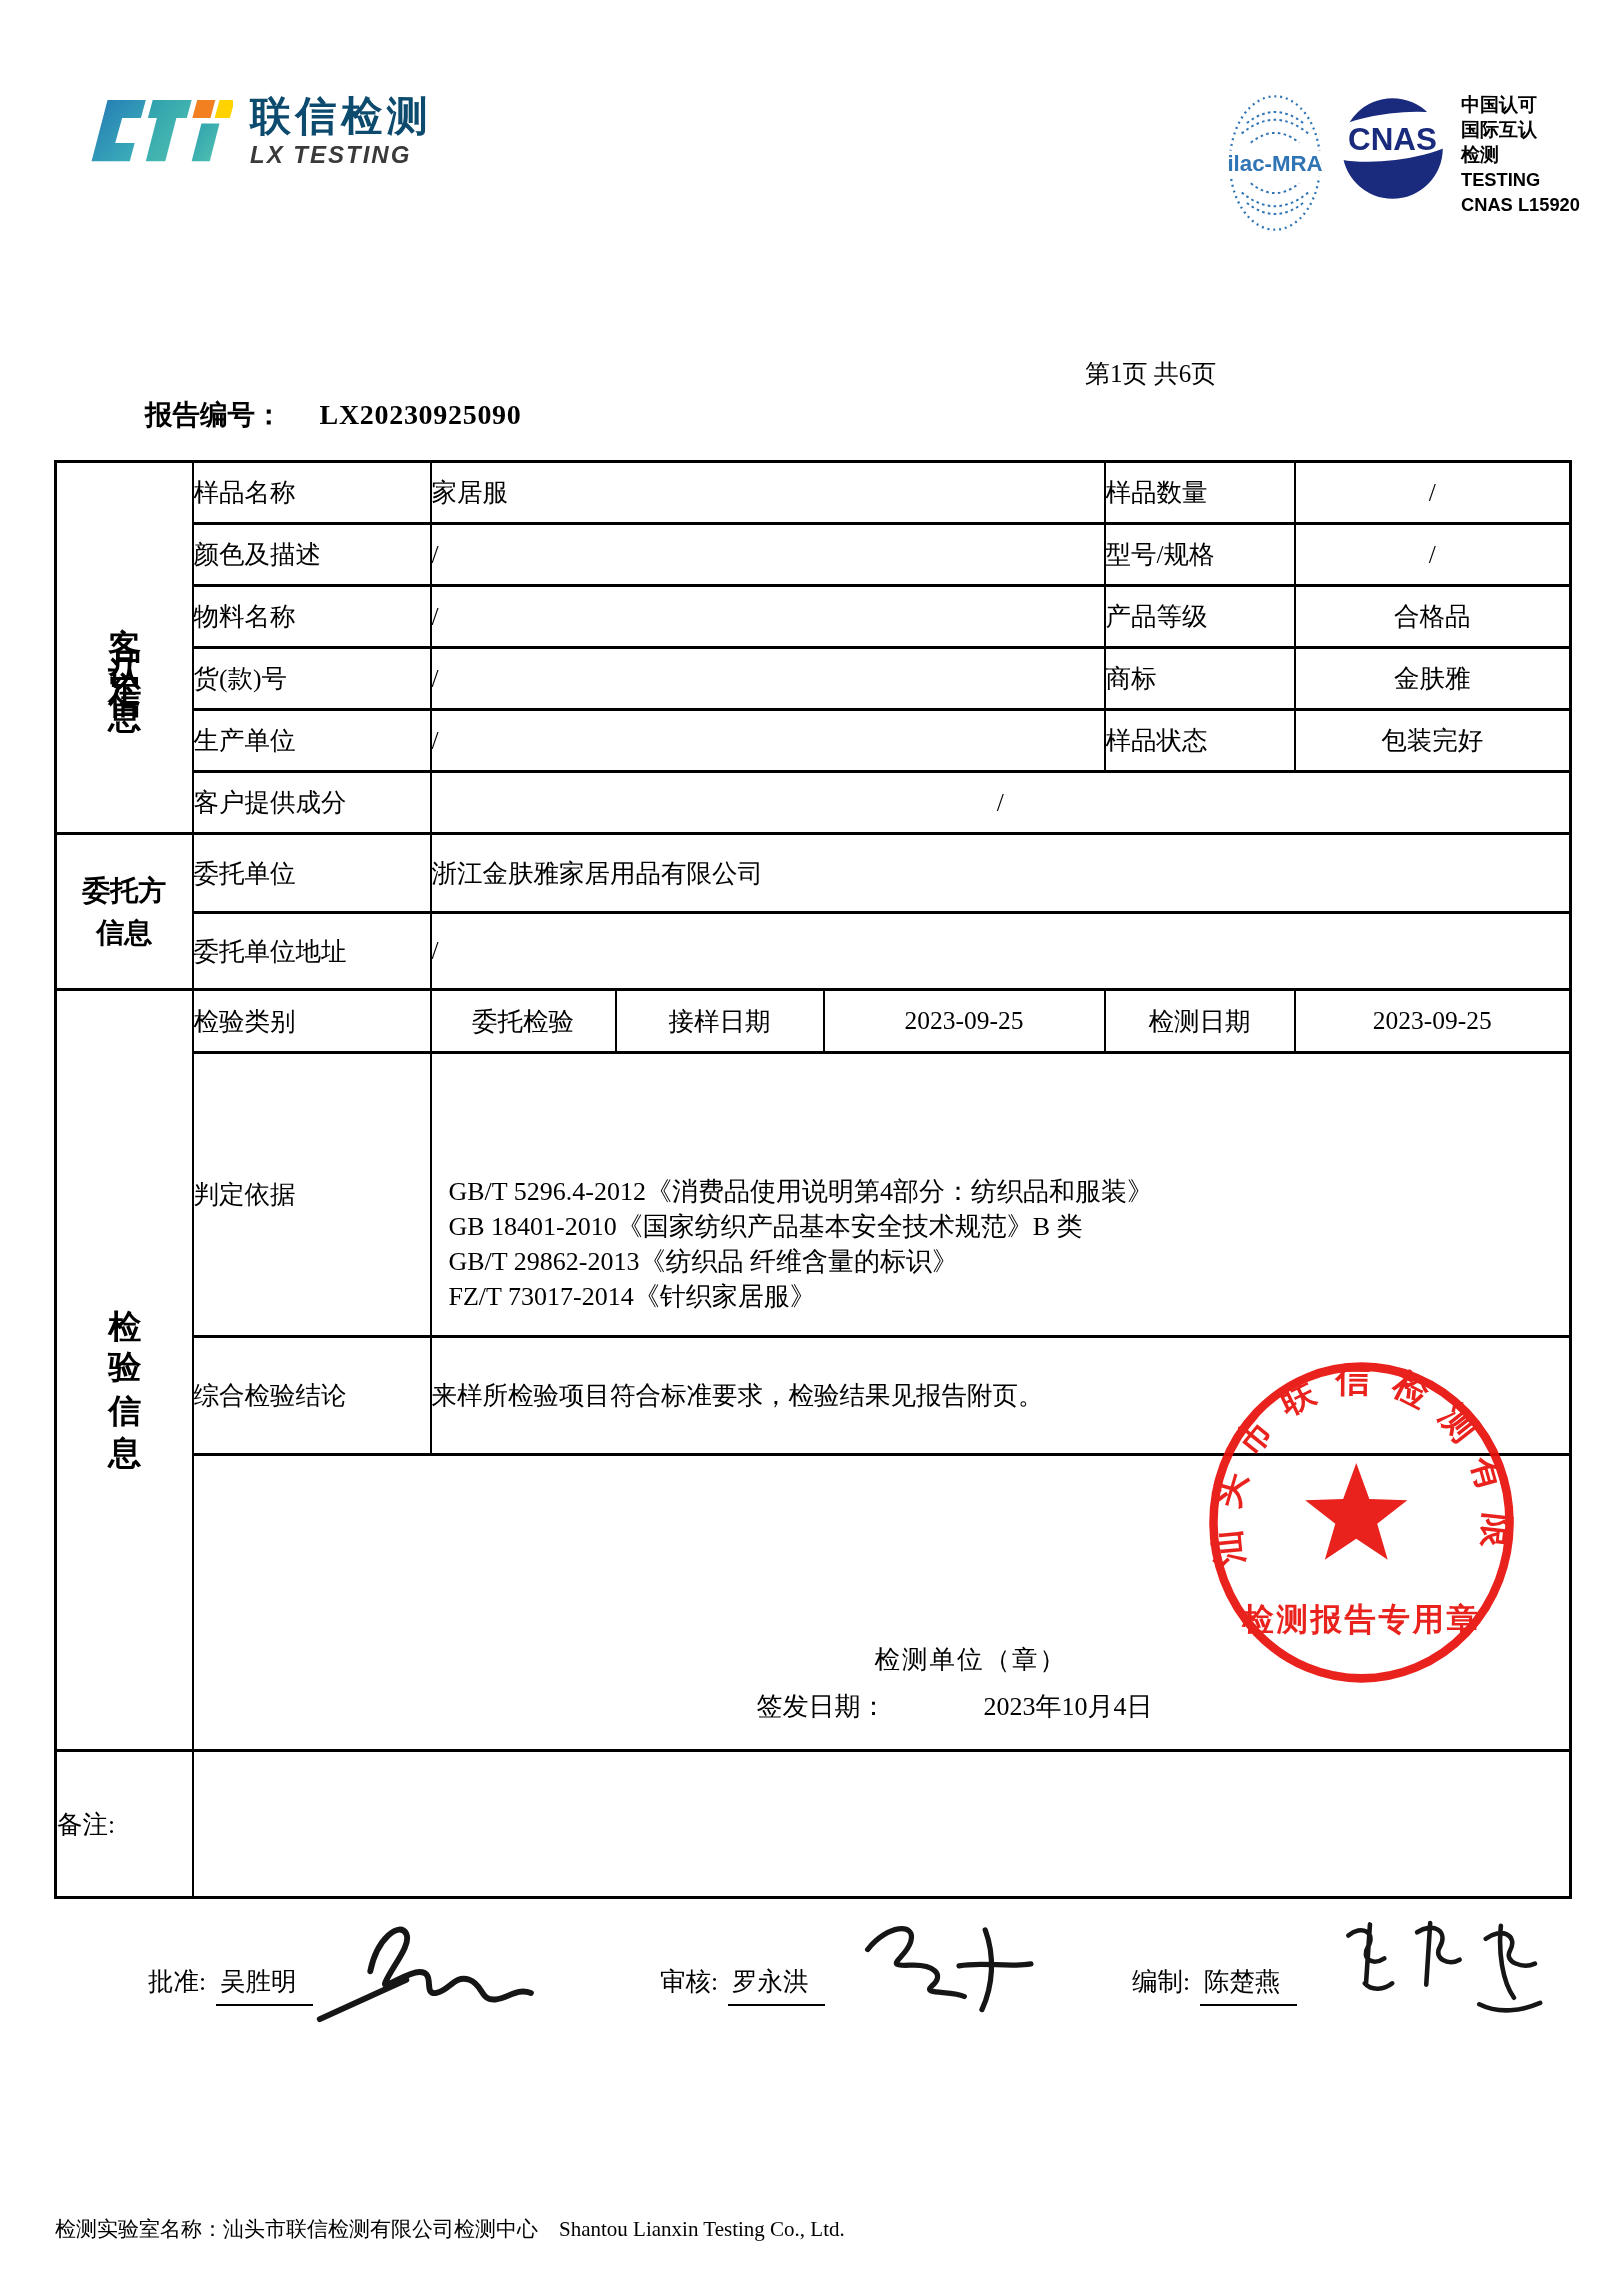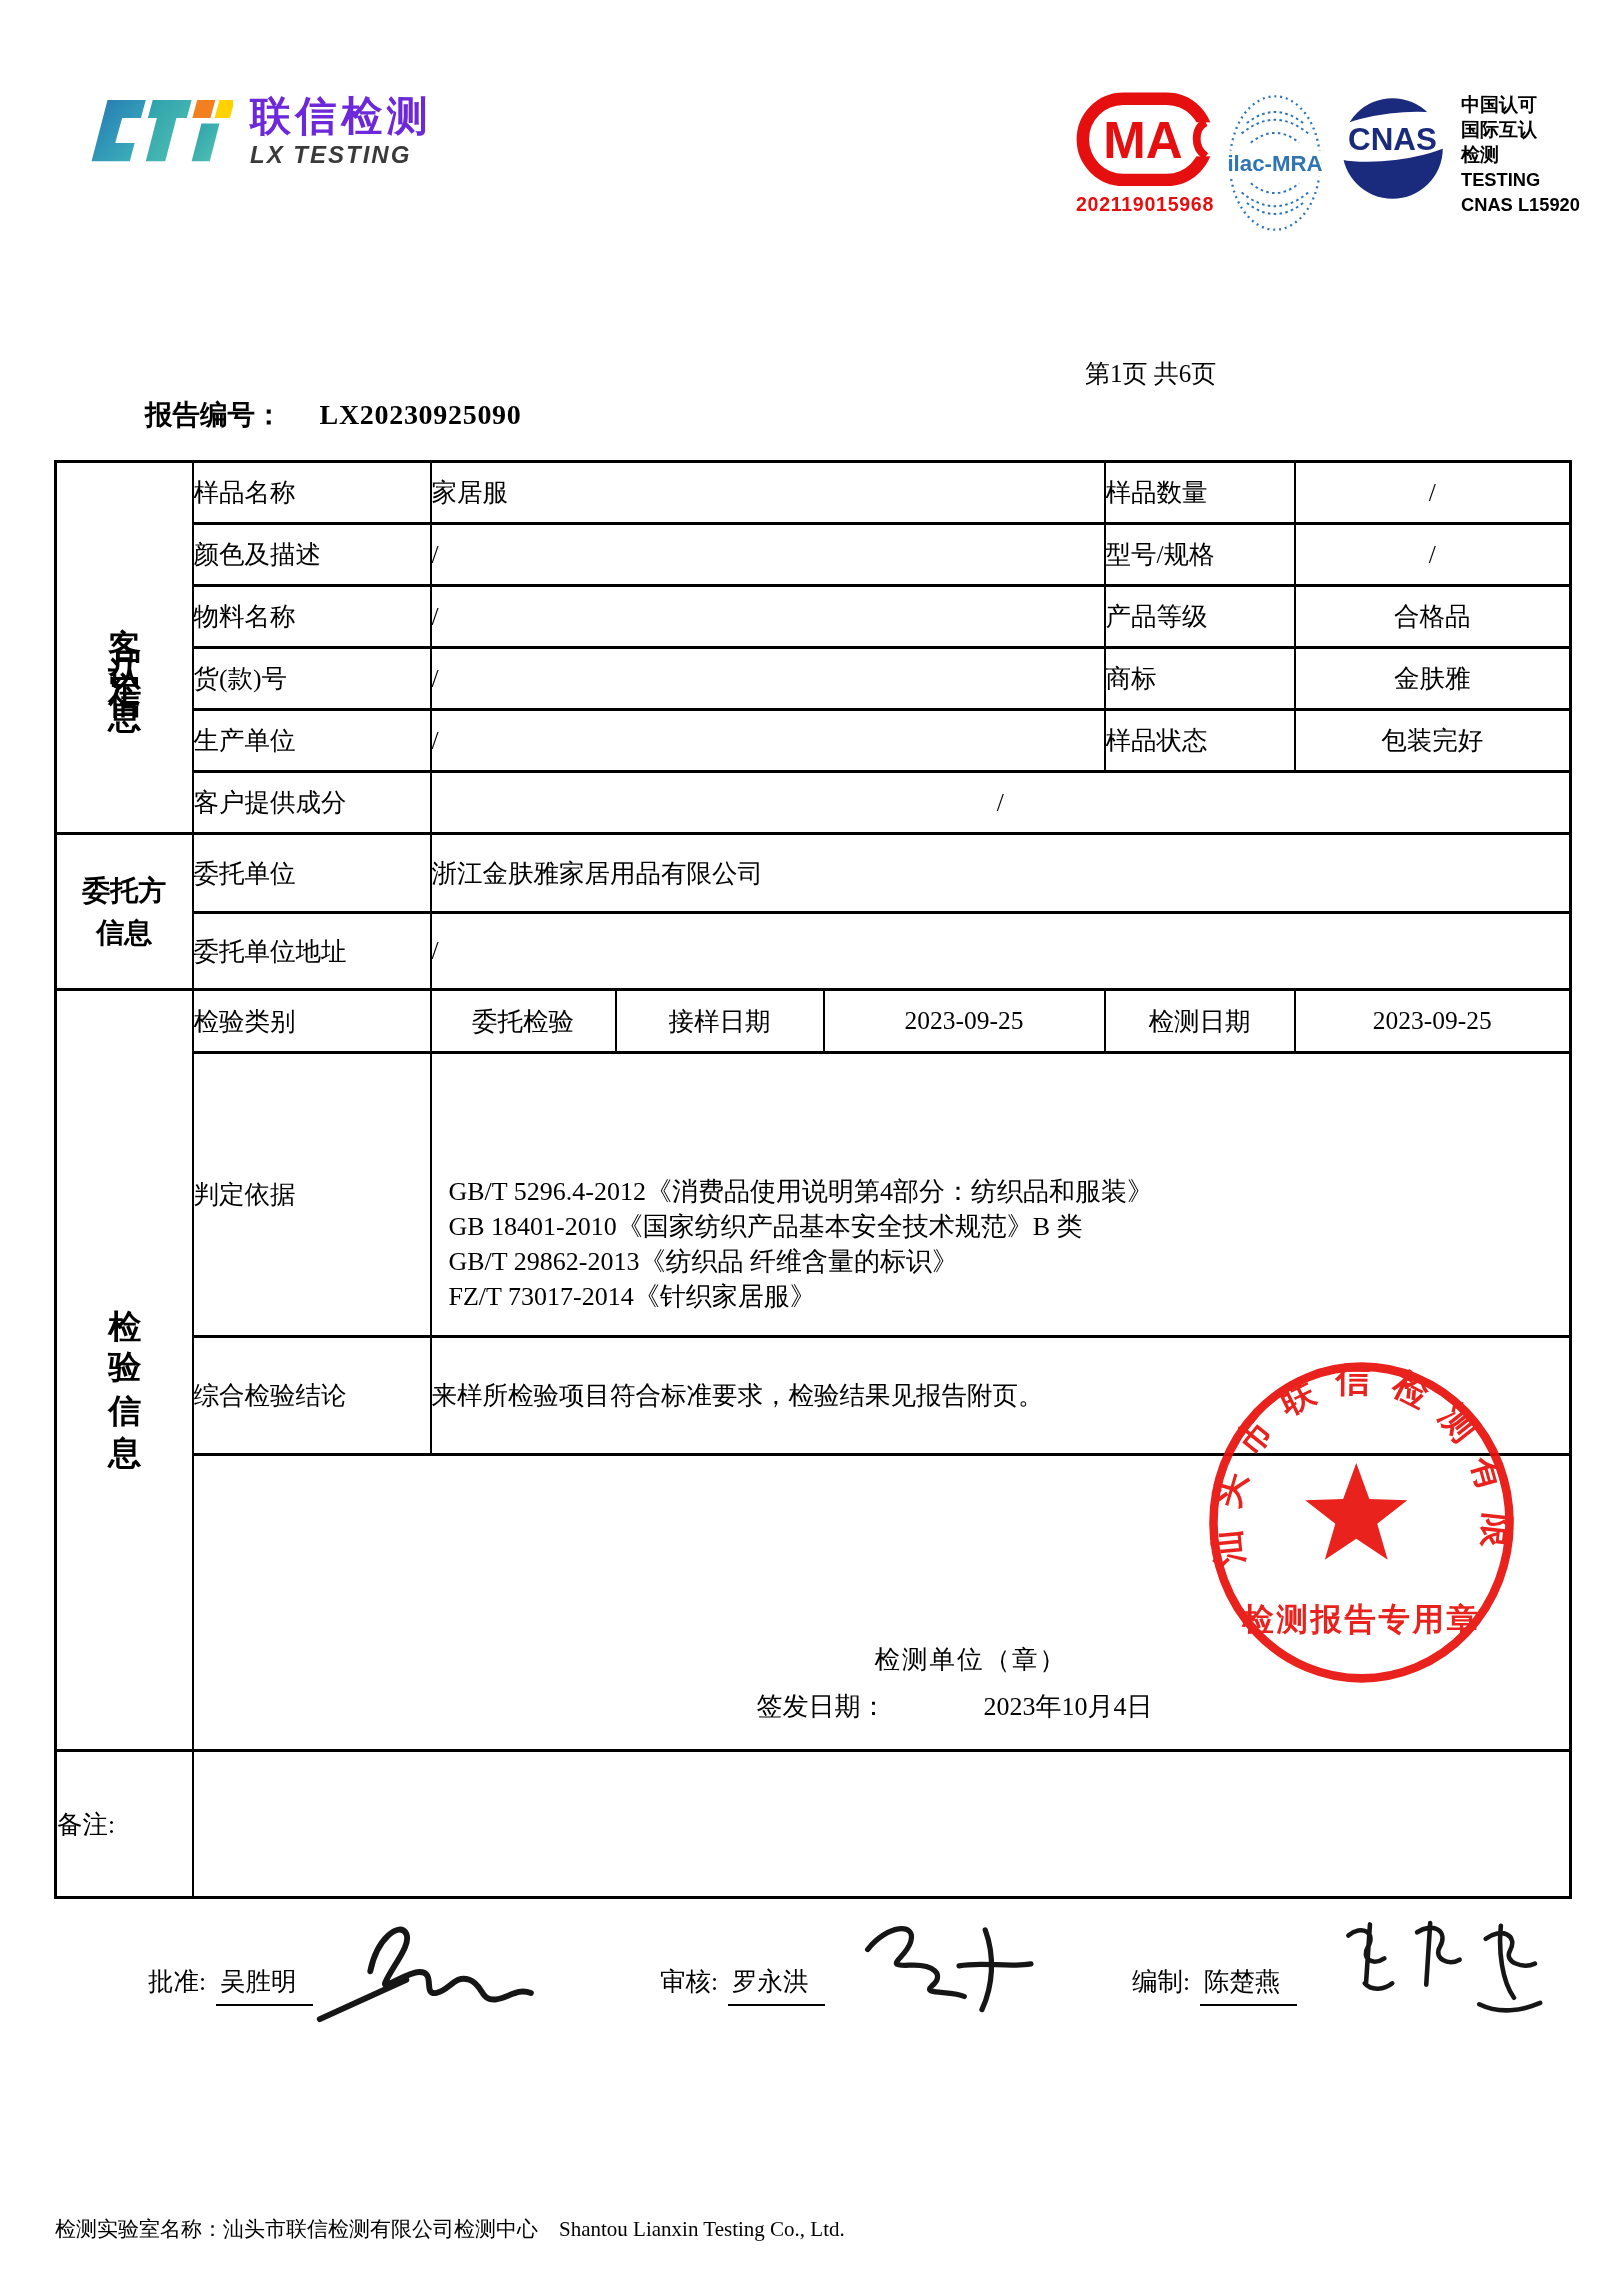--- a/index.html
+++ b/index.html
@@ -5,21 +5,21 @@
 <style>
   html,body{margin:0;padding:0;background:#888;}
   .page{
     position:relative;width:1623px;height:2295px;background:#ffffff;
     font-family:"Liberation Serif","DejaVu Serif",serif;color:#000;overflow:hidden;
   }
   
   .logo{position:absolute;left:85px;top:93px;display:flex;align-items:flex-start;}
   .logo-mark{width:148px;height:73px;}
   .logo-text{margin-left:17px;font-family:"Liberation Sans","DejaVu Sans",sans-serif;}
-  .logo-cn{font-size:41px;font-weight:bold;color:#6d28d9;letter-spacing:4.6px;line-height:46px;}
+  .logo-cn{font-size:41px;font-weight:bold;color:#0c4a6e;letter-spacing:4.6px;line-height:46px;}
   .logo-en{font-size:24px;font-weight:bold;font-style:italic;color:#3a3a3a;letter-spacing:2px;line-height:31px;}
   
   .cma-wrap{position:absolute;left:1075px;top:92px;width:140px;}
   .cma-num{margin-top:2.6px;text-align:center;font-size:19.6px;letter-spacing:0.7px;color:#e60f0f;font-family:"Liberation Sans",sans-serif;font-weight:600;}
   .ilac-svg{position:absolute;left:1227px;top:93px;}
   .cnas-svg{position:absolute;left:1337px;top:96px;}
   .acc-text{position:absolute;left:1461px;top:92px;line-height:25px;}
   .acc-cn{font-size:19px;font-weight:600;}
   .acc-en{font-size:18.3px;font-weight:bold;font-family:"Liberation Sans",sans-serif;}
   
@@ -81,29 +81,20 @@
       <path d="M160,10 L186,10 L179,36 L153,36 Z" fill="#f28020"></path>
       <path d="M192,10 L214,10 L207,36 L185,36 Z" fill="#ffd200"></path>
       <path d="M166,44 L192,44 L178,98 L152,98 Z" fill="url(#gTeal)"></path>
     </svg>
     <div class="logo-text">
       <div class="logo-cn">联信检测</div>
       <div class="logo-en">LX TESTING</div>
     </div>
   </div>
 
-  <div class="cma-wrap">
-    <svg width="140" height="96" viewBox="0 0 214 146">
-      <rect x="12" y="10" width="190" height="124" rx="62" fill="none" stroke="#e60f0f" stroke-width="19"></rect>
-      <rect x="170" y="46" width="44" height="52" fill="#ffffff"></rect>
-      <path d="M200,46 q-14,6 -14,26 q0,16 14,26" fill="none" stroke="#e60f0f" stroke-width="12"></path>
-      <text x="104" y="101" text-anchor="middle" font-family="Liberation Sans, sans-serif" font-size="78" font-weight="bold" fill="#e60f0f">MA</text>
-    </svg>
-    <div class="cma-num">202119015968</div>
-  </div>
 
   <svg class="ilac-svg" width="96" height="140" viewBox="0 0 146 214">
     <ellipse cx="73" cy="107" rx="69" ry="102" fill="none" stroke="#2f74b5" stroke-width="3.5" stroke-dasharray="3 6"></ellipse>
     <path d="M22,62 Q73,20 124,62" fill="none" stroke="#2f74b5" stroke-width="3" stroke-dasharray="4 5"></path>
     <path d="M30,46 Q73,12 116,46" fill="none" stroke="#2f74b5" stroke-width="3" stroke-dasharray="4 5"></path>
     <path d="M36,76 Q73,46 110,76" fill="none" stroke="#2f74b5" stroke-width="3" stroke-dasharray="4 5"></path>
     <path d="M22,152 Q73,194 124,152" fill="none" stroke="#2f74b5" stroke-width="3" stroke-dasharray="4 5"></path>
     <path d="M30,168 Q73,202 116,168" fill="none" stroke="#2f74b5" stroke-width="3" stroke-dasharray="4 5"></path>
     <path d="M36,138 Q73,168 110,138" fill="none" stroke="#2f74b5" stroke-width="3" stroke-dasharray="4 5"></path>
     <rect x="2" y="88" width="142" height="40" fill="#ffffff"></rect>

